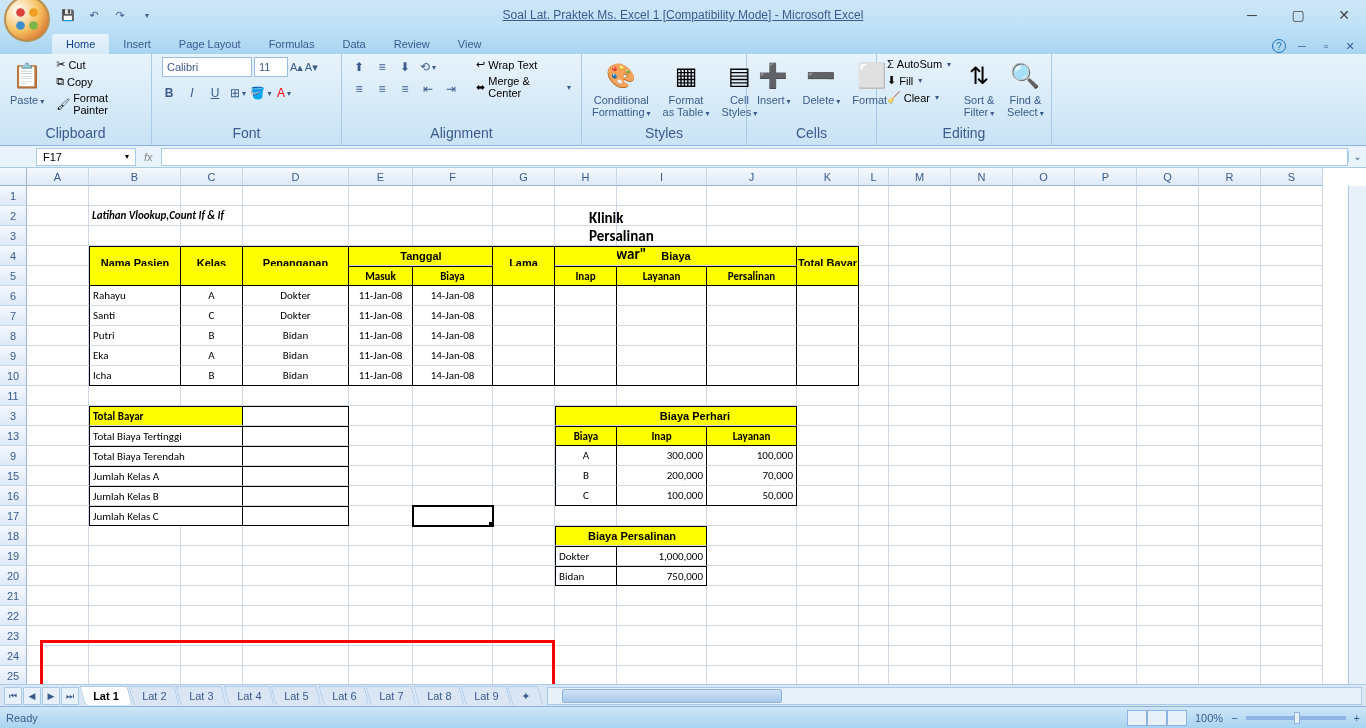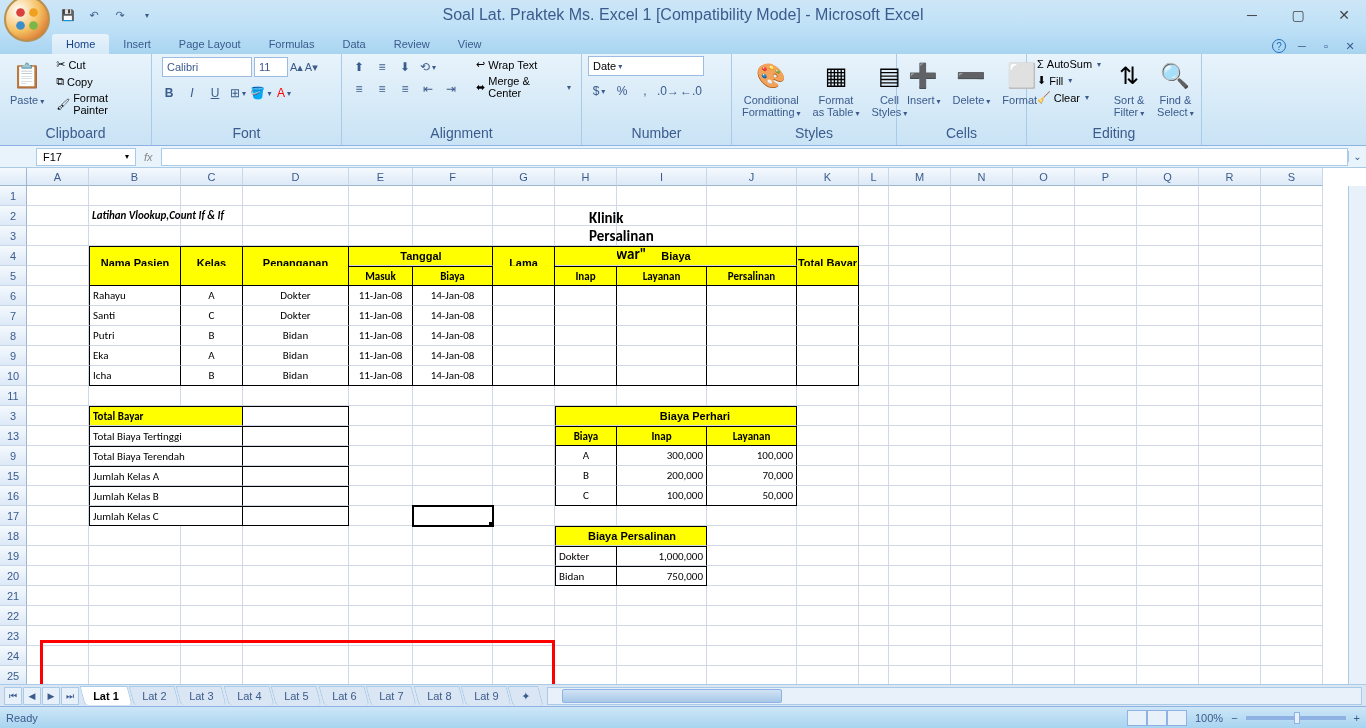--- a/index.html
+++ b/index.html
@@ -4,21 +4,21 @@
 <style>
 * { box-sizing: border-box; margin: 0; padding: 0; font-family: 'Segoe UI', Tahoma, sans-serif; }
 body { width: 1366px; height: 728px; background: #fff; overflow: hidden; font-size: 11px; display: flex; flex-direction: column; }
 
 
 .titlebar { height: 30px; background: linear-gradient(#cde6f7, #bde0f7); display: flex; align-items: center; position: relative; }
 .office-btn { width: 46px; height: 46px; border-radius: 50%; background: radial-gradient(circle at 30% 30%, #fff, #f5c060, #c94f1b); margin-left: 4px; margin-top: 8px; border: 2px solid #b89050; position: absolute; z-index: 10; display: flex; align-items: center; justify-content: center; }
 .office-btn svg { width: 26px; height: 26px; }
 .qat { margin-left: 58px; display: flex; gap: 6px; align-items: center; }
 .qat-item { width: 20px; height: 20px; display: flex; align-items: center; justify-content: center; color: #3b5b8c; cursor: pointer; }
-.title-text { position: absolute; left: 50%; transform: translateX(-50%); font-size: 16px; color: #3b5b8c; }
+.title-text { position: absolute; left: 50%; transform: translateX(-50%); font-size: 12px; color: #3b5b8c; text-decoration: underline; }
 .win-controls { margin-left: auto; margin-right: 8px; display: flex; gap: 18px; }
 .win-btn { width: 28px; height: 20px; display: flex; align-items: center; justify-content: center; font-size: 14px; cursor: pointer; color: #444; }
 
 
 .ribbon-tabs { height: 24px; background: linear-gradient(#bde0f7, #a8d4f0); display: flex; align-items: flex-end; padding-left: 52px; position: relative; }
 .rtab { padding: 4px 14px; font-size: 11px; color: #3b5b8c; cursor: pointer; border-top-left-radius: 3px; border-top-right-radius: 3px; }
 .rtab.active { background: linear-gradient(#e8f3fb,#d4e9f7); color: #15428b; font-weight: normal; }
 .ribbon-help { position: absolute; right: 8px; display: flex; gap: 8px; align-items: center; }
 .help-btn { width: 16px; height: 16px; display: flex; align-items: center; justify-content: center; cursor: pointer; color: #3b5b8c; }
 
@@ -193,33 +193,20 @@
             <span>↩</span>
             <span>Wrap Text</span>
           </div>
         <div class="mini-item dd">
             <span>⬌</span>
             <span>Merge &amp; Center</span>
           </div>
       </div>
     </div>
     <div class="rgroup-label">Alignment</div>
-  </div>
-  <div class="rgroup" style="width:150px;">
-    <div class="rgroup-body vcol">
-      <div class="num-box dd">Date</div>
-      <div class="btn-grid" style="margin-top:4px;">
-        <div class="bicon dd">$</div>
-        <div class="bicon">%</div>
-        <div class="bicon">,</div>
-        <div class="bicon">.0→</div>
-        <div class="bicon">←.0</div>
-      </div>
-    </div>
-    <div class="rgroup-label">Number</div>
   </div>
   <div class="rgroup" style="width:165px;">
     <div class="rgroup-body">
       <div class="big-btn">
           <div class="icon">🎨</div>
           <div class="lbl dd" style="white-space:pre;">Conditional
 Formatting</div>
         </div>
       <div class="big-btn">
           <div class="icon">▦</div>

